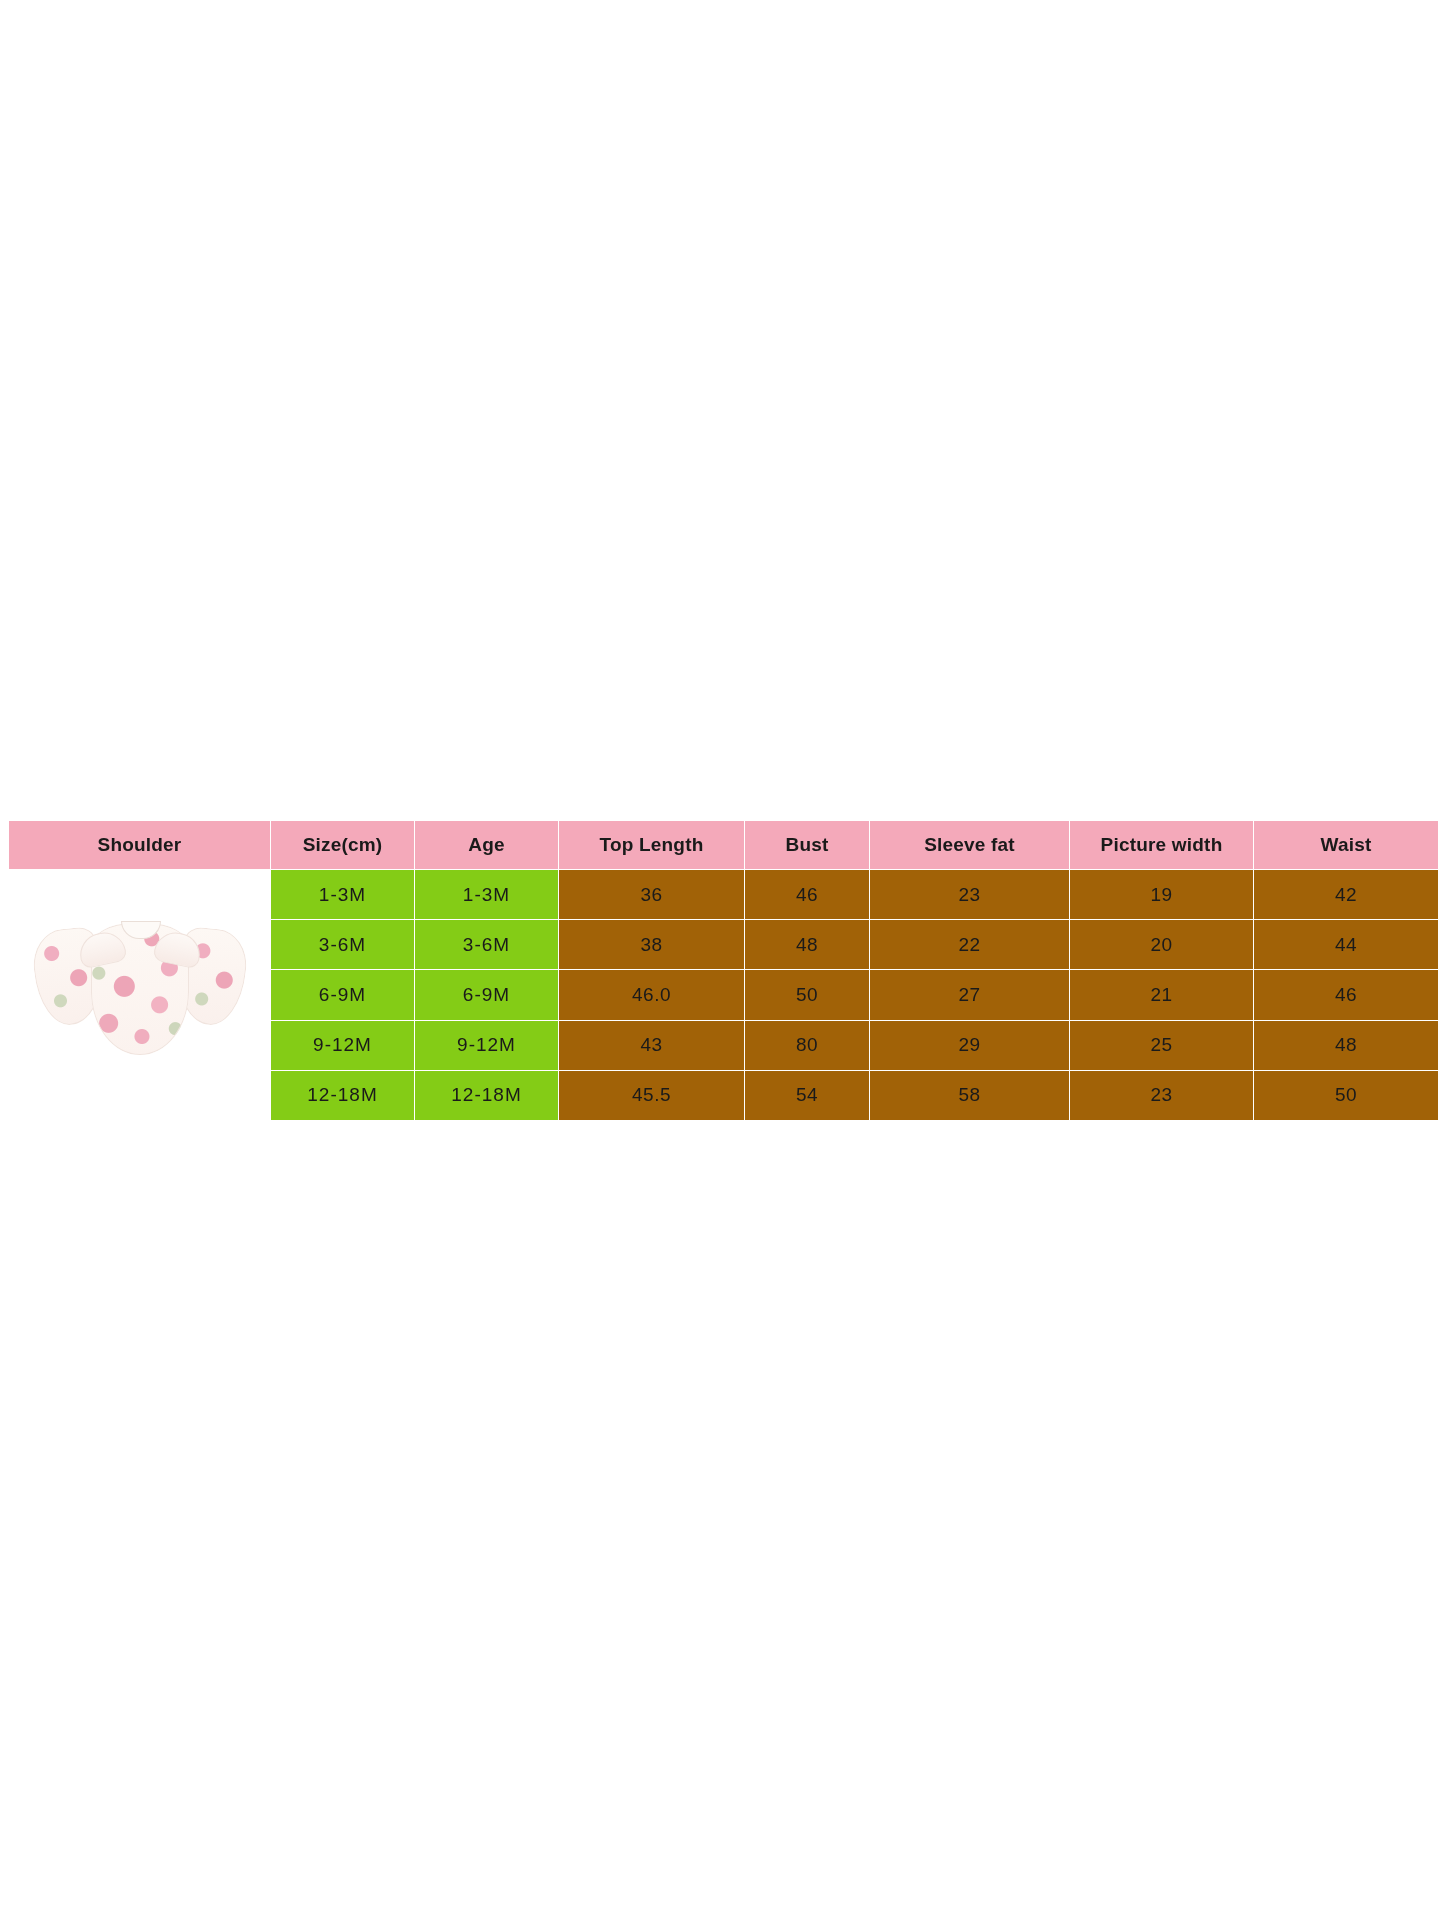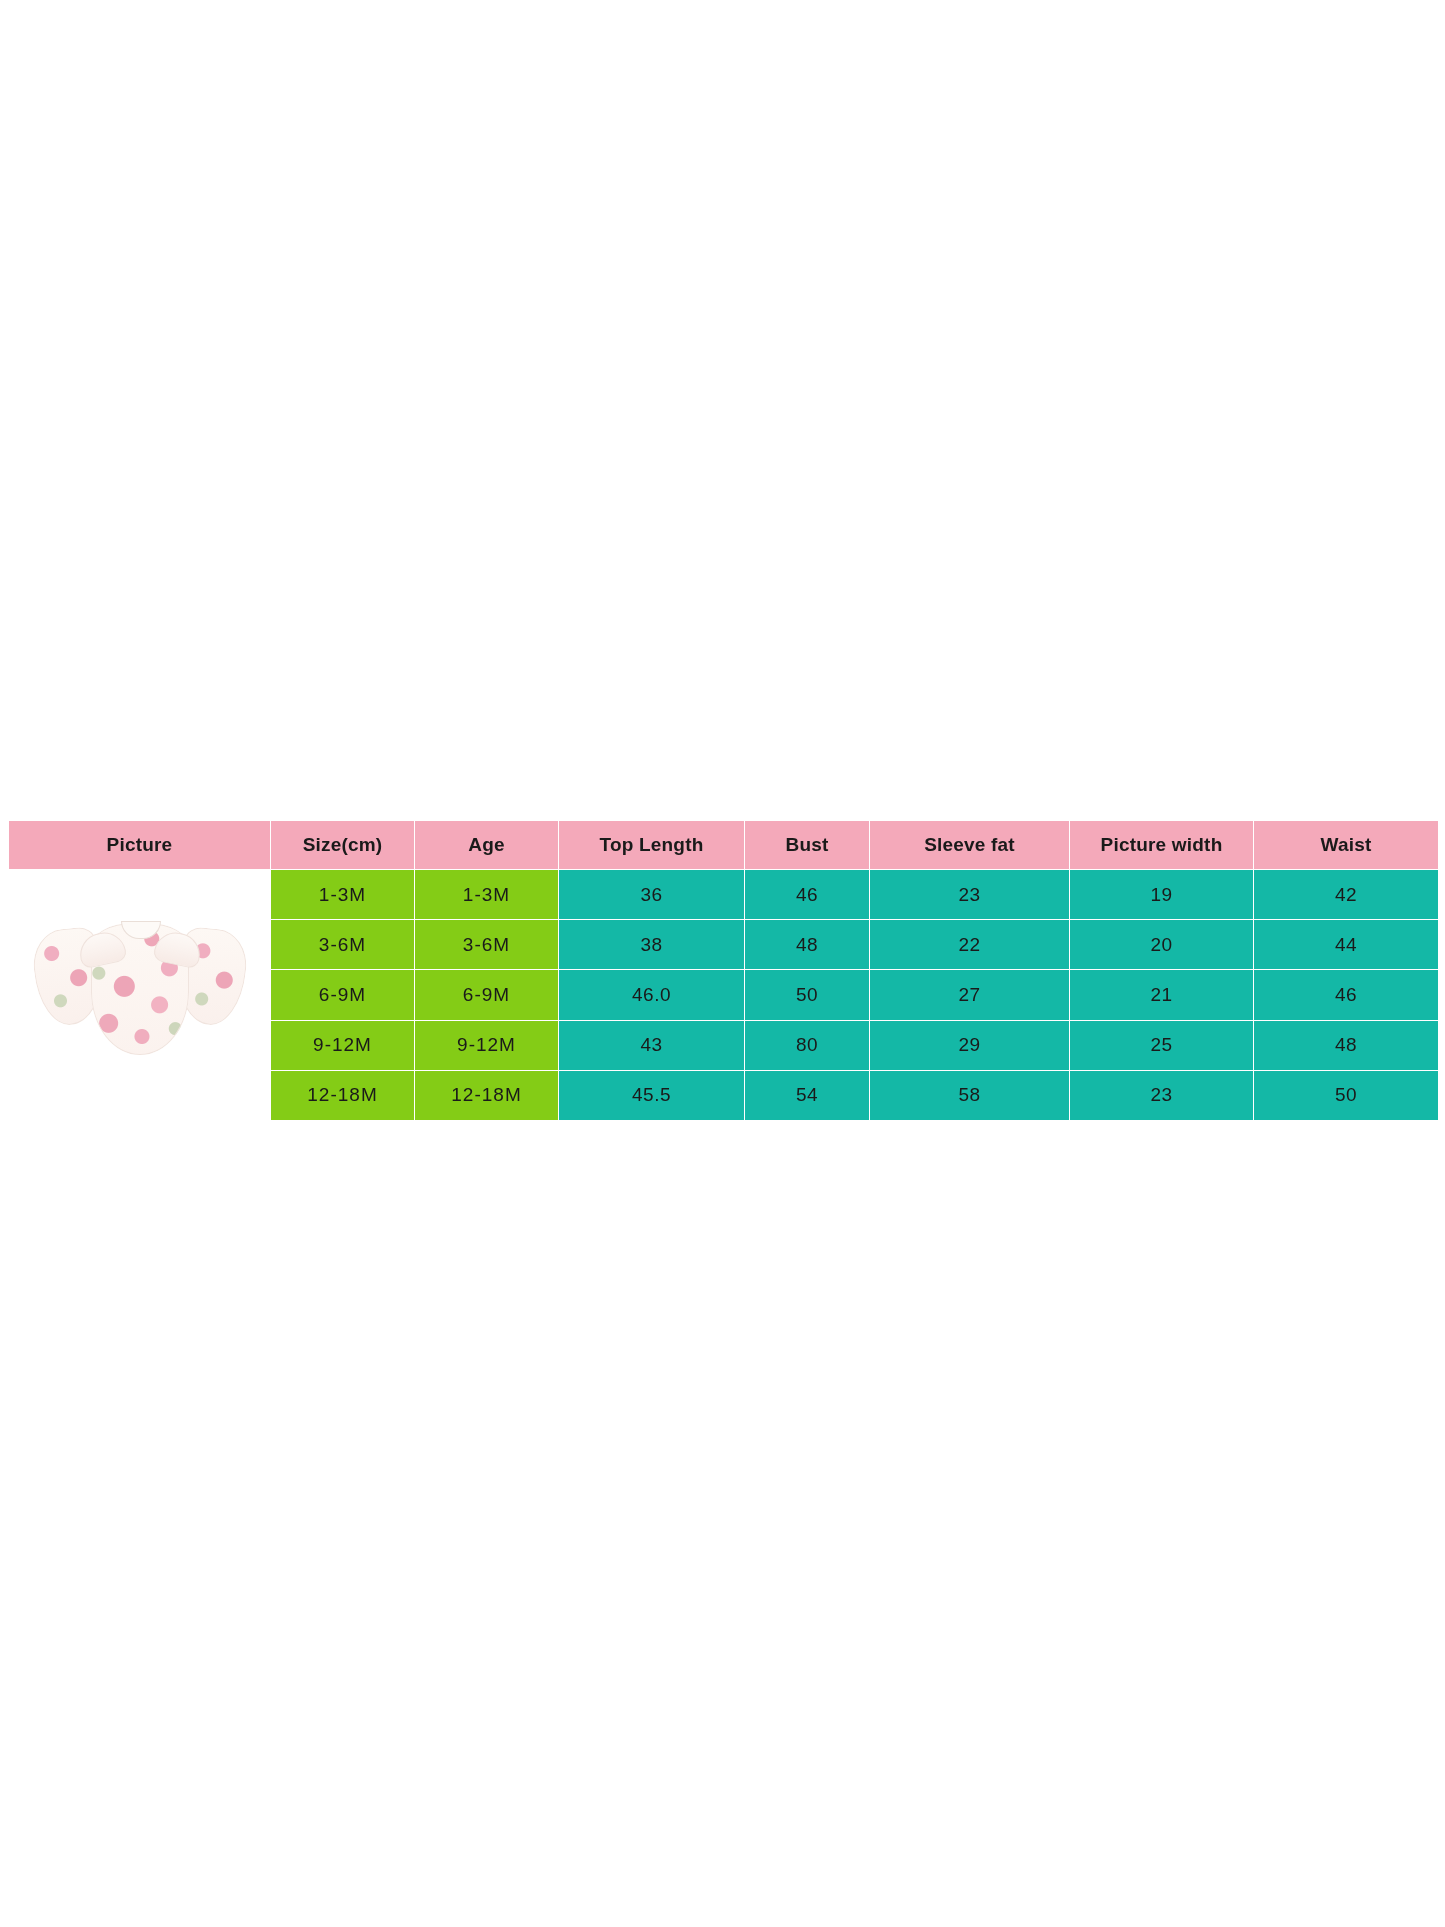--- a/index.html
+++ b/index.html
@@ -139,21 +139,21 @@
 
   
   td.size-cell, td.age-cell {
     background: #84cc16;
     color: #1a1a1a;
     font-size: 19px;
     height: 41px;
     letter-spacing: 1px;
   }
   td.data-cell {
-    background: #14b8a6;
+    background: #a16207;
     color: #1a1a1a;
     font-size: 19px;
     height: 41px;
     letter-spacing: 0.5px;
   }
 
   
   col.c-picture { width: 262px; }
   col.c-size    { width: 144px; }
   col.c-age     { width: 144px; }
@@ -173,21 +173,21 @@
         <col class="c-size">
         <col class="c-age">
         <col class="c-toplen">
       <col class="c-bust">
         <col class="c-sleeve">
         <col class="c-shoulder">
         <col class="c-waist">
     </colgroup>
     <thead>
       <tr class="header-row">
-        <th>Picture</th>
+        <th>Shoulder</th>
         <th>Size(cm)</th>
         <th>Age</th>
         <th>Top Length</th>
         <th>Bust</th>
         <th>Sleeve fat</th>
         <th>Picture width</th>
         <th>Waist</th>
       </tr>
     </thead>
     <tbody>

